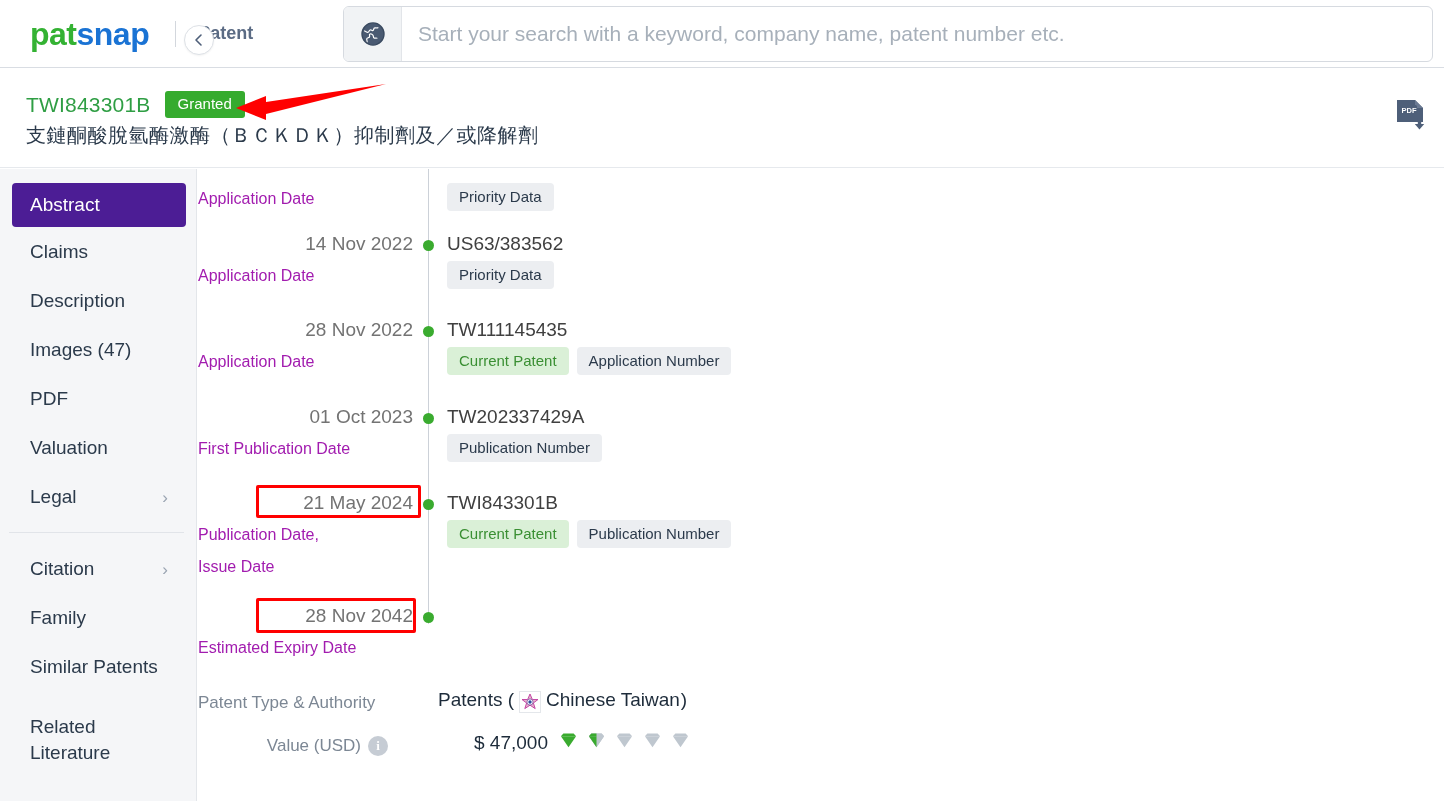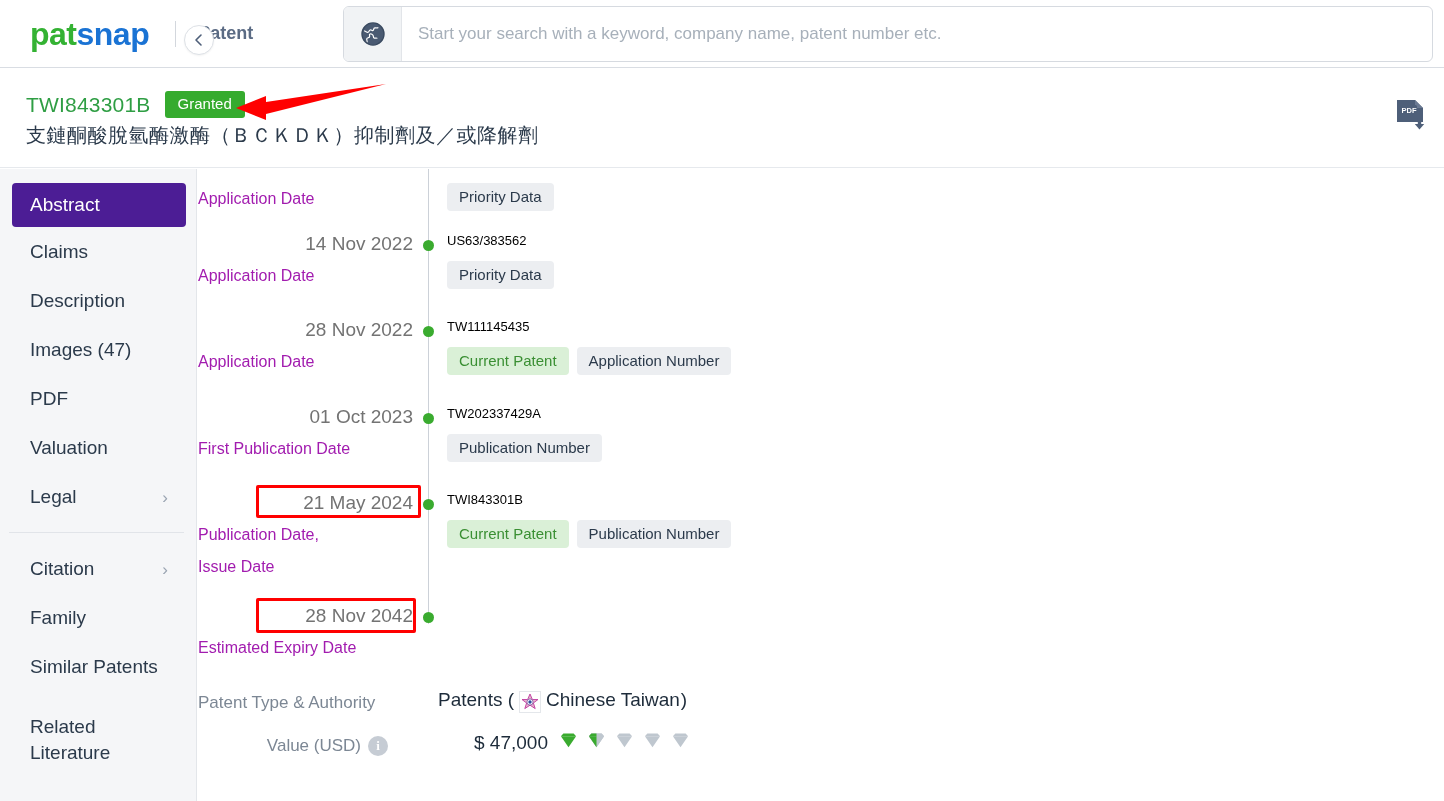--- a/index.html
+++ b/index.html
@@ -36,21 +36,21 @@
     width: 1090px; height: 56px;
     border: 1px solid #d6dae0; border-radius: 6px;
     background: #fff; display: flex; align-items: stretch; overflow: hidden;
   }
   .searchglobe {
     width: 58px; background: #f1f3f5; border-right: 1px solid #e2e5e9;
     display: flex; align-items: center; justify-content: center;
   }
   .searchinput {
     flex: 1; border: 0; outline: none; padding: 0 16px;
-    font-size: 17px; color: #4c1d95; background: transparent;
+    font-size: 21px; color: #4c1d95; background: transparent;
     font-family: "Liberation Sans", sans-serif;
   }
   .searchinput::placeholder { color: #a7b0ba; }
 
   
   .pheader {
     position: absolute; left: 0; top: 69px; width: 1444px; height: 99px;
     background: #fff; border-bottom: 1px solid #e6e9ed;
   }
   .prow1 {
@@ -132,21 +132,21 @@
   }
   .tl-sublabel {
     position: absolute; left: 0; width: 215px; text-align: left;
     font-size: 16px; color: #a21caf;
   }
   .tl-dot {
     position: absolute; left: 225px; width: 11px; height: 11px;
     border-radius: 50%; background: #3aab2f;
   }
   .tl-num {
-    position: absolute; left: 249px; font-size: 13px; color: #000000;
+    position: absolute; left: 249px; font-size: 19px; color: #404040;
     cursor: pointer; white-space: nowrap;
   }
   .tl-tags { position: absolute; left: 249px; display: flex; gap: 8px; }
   .tag {
     font-size: 15px; padding: 5px 12px 6px; border-radius: 4px;
     background: #eceef1; color: #2b3a4b; white-space: nowrap;
   }
   .tag.green { background: #daf0d7; color: #3a8f33; }
 
   

